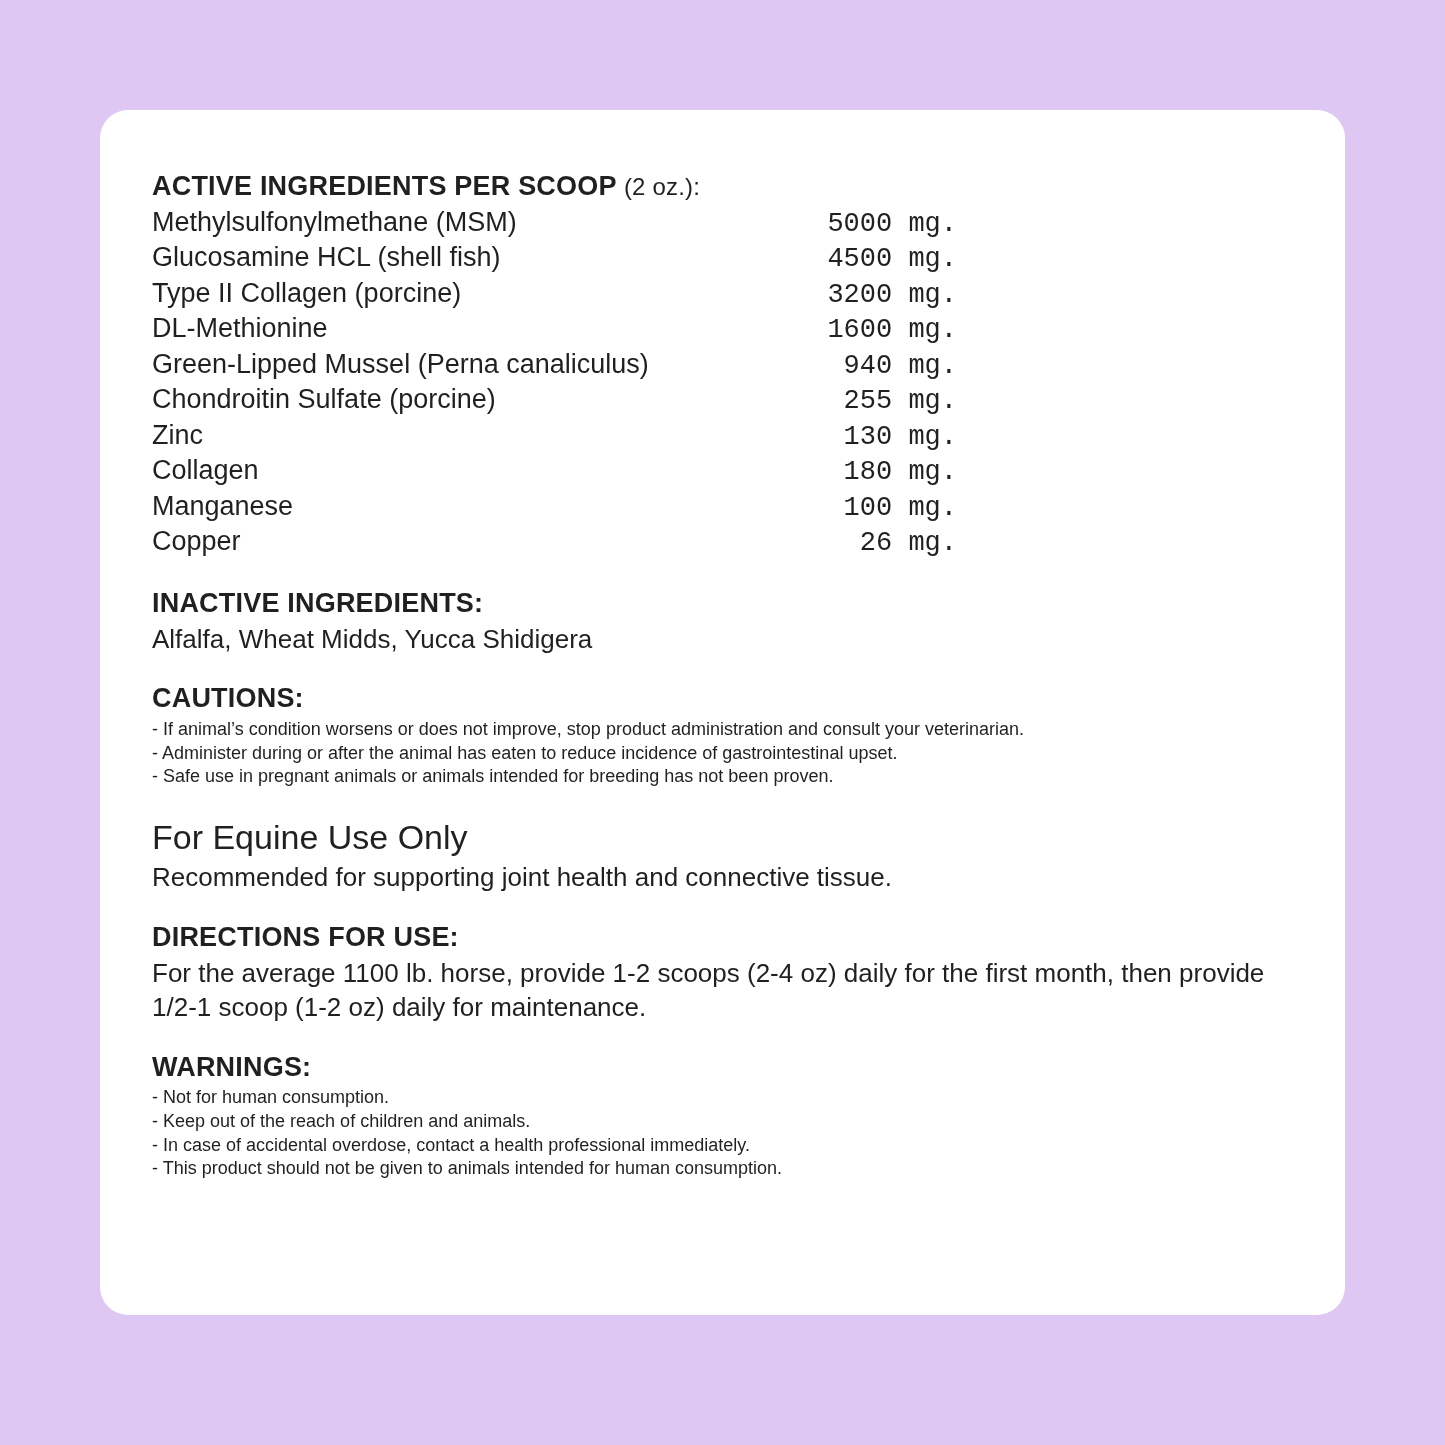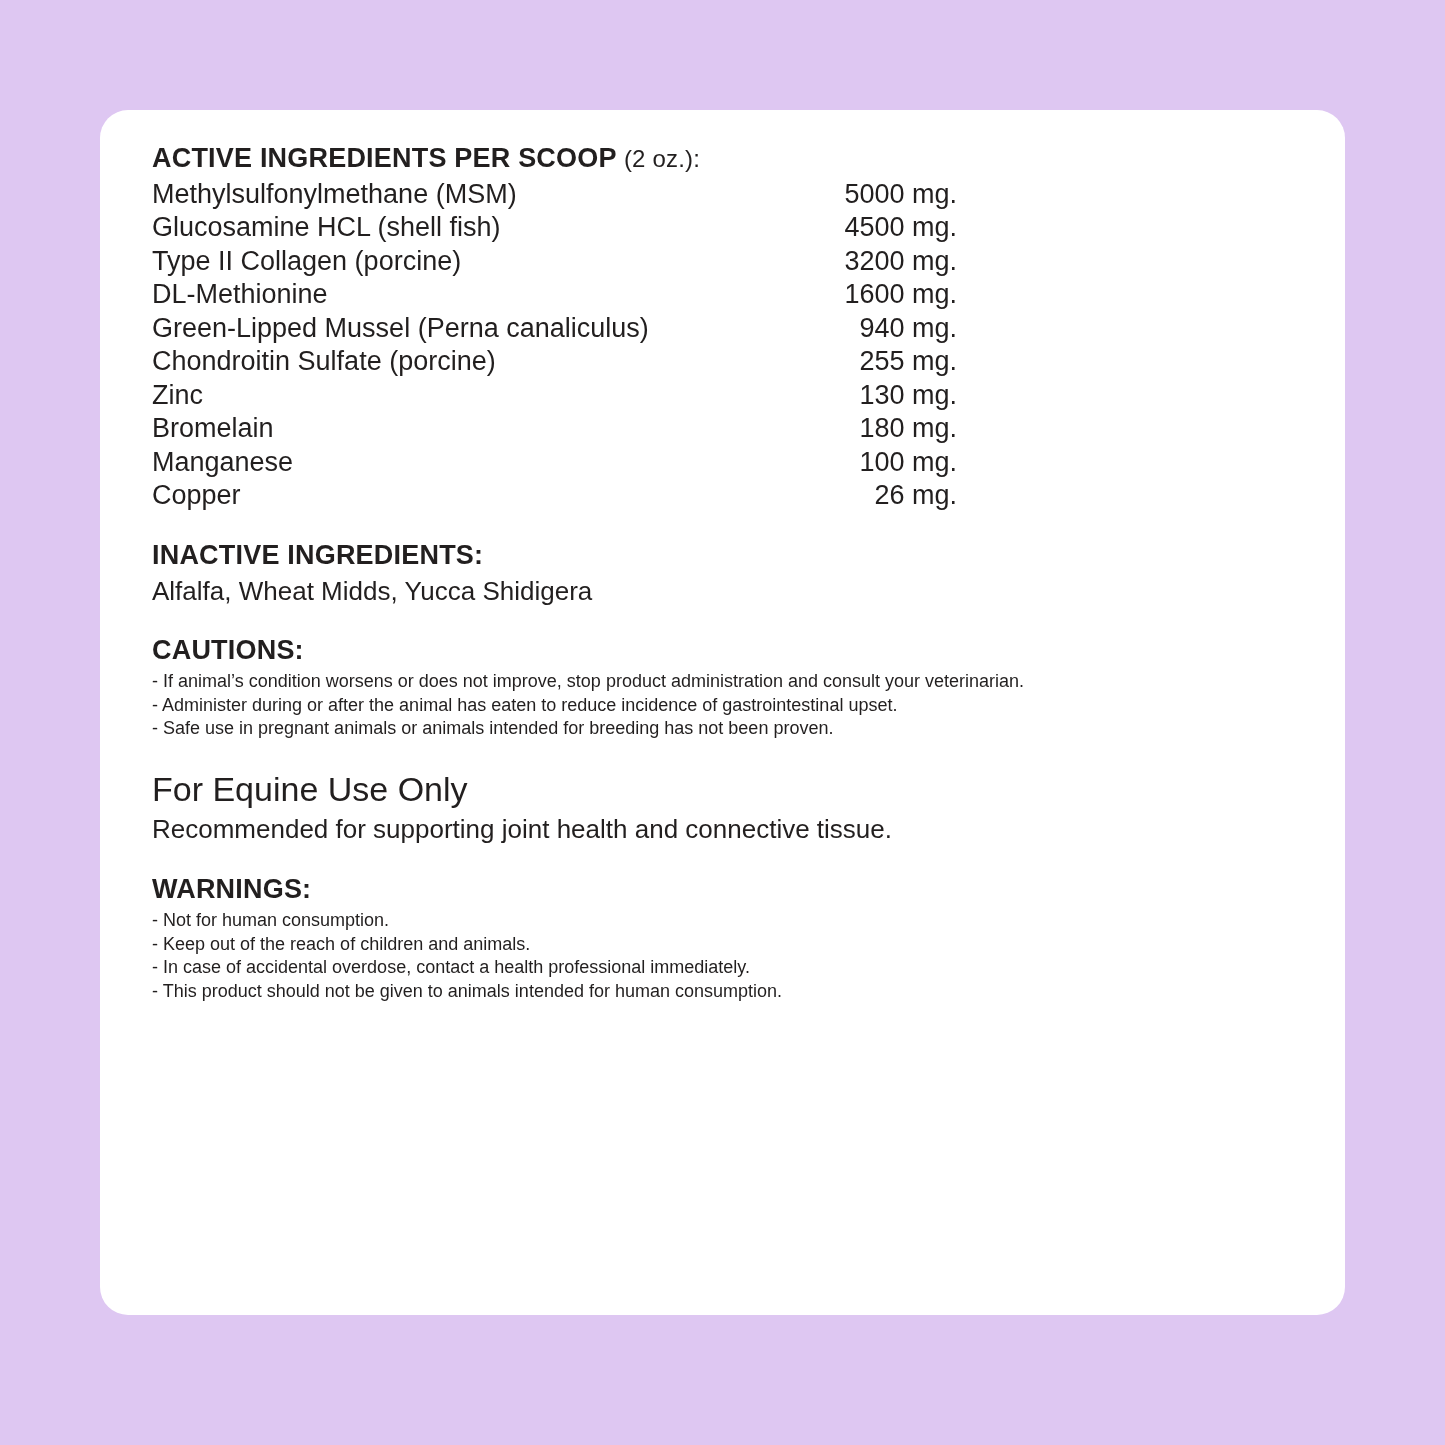--- a/index.html
+++ b/index.html
@@ -15,21 +15,21 @@
   }
   .label-card {
     position: absolute;
     left: 100px;
     top: 110px;
     width: 1245px;
     height: 1205px;
     background: #ffffff;
     border-radius: 28px;
     box-sizing: border-box;
-    padding: 32px 52px 40px 52px;
+    padding: 60px 52px 40px 52px;
   }
   .inner {
     color: #221f1f;
   }
   .section {
     margin-bottom: 26px;
   }
   .section:last-child {
     margin-bottom: 0;
   }
@@ -55,20 +55,21 @@
     padding: 0;
     vertical-align: baseline;
     white-space: nowrap;
   }
   .ing-name {
     width: 620px;
   }
   .ing-amt {
     width: 185px;
     text-align: right;
+    font-family: Liberation Mono, monospace;
   }
   .ing-spacer {
     width: auto;
   }
   .body-text {
     font-size: 26px;
     line-height: 1.3;
   }
   .body-line {
     font-size: 18px;
@@ -123,21 +124,21 @@
             <td class="ing-name">Chondroitin Sulfate (porcine)</td>
             <td class="ing-amt">255 mg.</td>
             <td class="ing-spacer"></td>
           </tr>
           <tr>
             <td class="ing-name">Zinc</td>
             <td class="ing-amt">130 mg.</td>
             <td class="ing-spacer"></td>
           </tr>
           <tr>
-            <td class="ing-name">Bromelain</td>
+            <td class="ing-name">Collagen</td>
             <td class="ing-amt">180 mg.</td>
             <td class="ing-spacer"></td>
           </tr>
           <tr>
             <td class="ing-name">Manganese</td>
             <td class="ing-amt">100 mg.</td>
             <td class="ing-spacer"></td>
           </tr>
           <tr>
             <td class="ing-name">Copper</td>
@@ -158,20 +159,24 @@
       <div class="body-line">- If animal’s condition worsens or does not improve, stop product administration and consult your veterinarian.</div>
       <div class="body-line">- Administer during or after the animal has eaten to reduce incidence of gastrointestinal upset.</div>
       <div class="body-line">- Safe use in pregnant animals or animals intended for breeding has not been proven.</div>
     </div>
 
     <div class="section">
       <div class="subhead">For Equine Use Only</div>
       <div class="body-text">Recommended for supporting joint health and connective tissue.</div>
     </div>
 
+    <div class="section">
+      <div class="heading">DIRECTIONS FOR USE:</div>
+      <div class="body-text">For the average 1100 lb. horse, provide 1-2 scoops (2-4 oz) daily for the first month, then provide 1/2-1 scoop (1-2 oz) daily for maintenance.</div>
+    </div>
 
     <div class="section">
       <div class="heading">WARNINGS:</div>
       <div class="body-line">- Not for human consumption.</div>
       <div class="body-line">- Keep out of the reach of children and animals.</div>
       <div class="body-line">- In case of accidental overdose, contact a health professional immediately.</div>
       <div class="body-line">- This product should not be given to animals intended for human consumption.</div>
     </div>
 
   </div>

